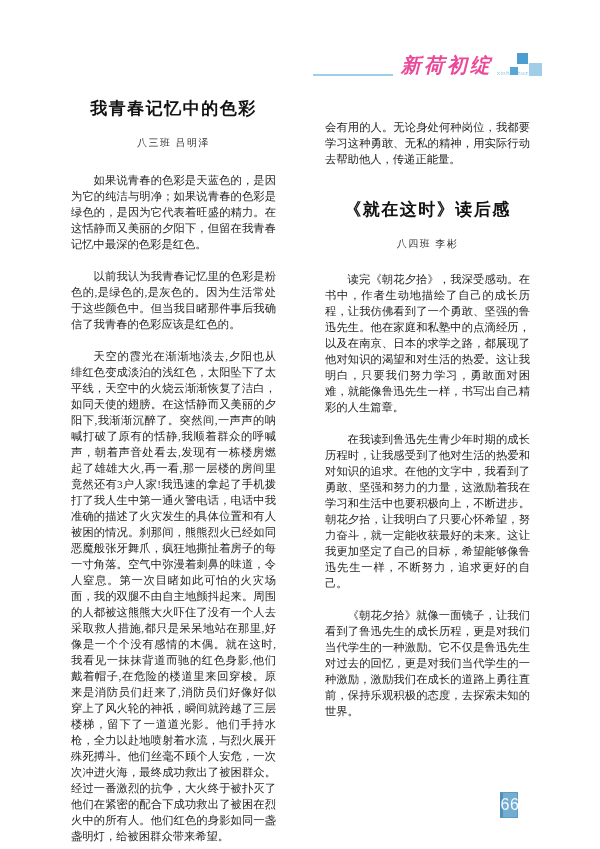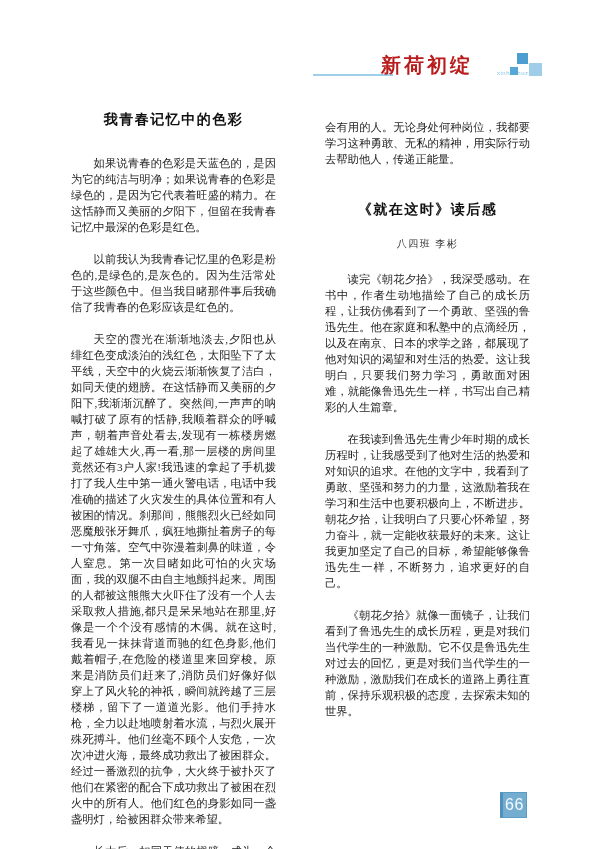--- a/index.html
+++ b/index.html
@@ -8,56 +8,56 @@
     background:#ffffff; overflow:hidden;
     font-family:"Liberation Serif","DejaVu Serif",serif;
     color:#1f1f1f;
   }
   
   .header-rule {
     position:absolute; left:313px; top:74px; width:80px; height:2px;
     background:#9fcfe8;
   }
   .magazine-logo {
-    position:absolute; left:381px; top:52px;
-    font-size:20px; font-weight:bold; 
-    letter-spacing:3px; color:#b91c1c; white-space:nowrap;
+    position:absolute; left:401px; top:52px;
+    font-size:20px; font-weight:bold; font-style:italic;
+    letter-spacing:3px; color:#ec4899; white-space:nowrap;
   }
   .magazine-sub {
     position:absolute; left:497px; top:70px;
     font-size:6px; letter-spacing:0.5px; color:#8cc6e4;
     font-family:"Liberation Sans","DejaVu Sans",sans-serif;
   }
   .logo-squares { position:absolute; left:509px; top:50px; width:38px; height:32px; }
   .logo-squares .sq { position:absolute; }
   .sq1 { left:8px;  top:3px;  width:11px; height:11px; background:#4c9dd0; }
   .sq2 { left:20px; top:13px; width:13px; height:13px; background:#a0cee9; }
   .sq3 { left:1px;  top:17px; width:8px;  height:8px;  background:#58a6d6; }
   
   .col { position:absolute; width:237px; }
   .col-left  { left:55px;  top:96px;  }
   .col-right { left:309px; top:103px; }
   .essay-title {
-    margin:11px; text-align:center;
-    font-size:14px; font-weight:bold; letter-spacing:1.5px;
+    margin:0; text-align:center;
+    font-size:17px; font-weight:bold; letter-spacing:1.5px;
     color:#111; line-height:26px;
   }
   .essay-author {
     margin:14px 0 0 0; text-align:center;
     font-size:10px; letter-spacing:1.5px; color:#333;
   }
   .essay-body { margin-top:22px; font-size:11.3px; line-height:16px; }
   .para { margin:16px; text-indent:2em; text-align:justify; }
   .para.no-indent { text-indent:0; }
   .essay2-block { margin-top:30px; }
   .essay2-body  { margin-top:20px; font-size:11.3px; line-height:16px; }
   
   .page-badge {
     position:absolute; left:500px; top:792px;
-    width:27px; height:26px; background:#74add0;
+    width:18px; height:26px; background:#74add0;
     border:1px solid #5b9cc4; border-left:3px solid #4f8fba;
     box-sizing:border-box;
     display:flex; align-items:center; justify-content:center;
     font-family:"Liberation Sans","DejaVu Sans",sans-serif;
     font-size:16px; color:#f4fbff; letter-spacing:0.5px;
   }
 </style>
 </head>
 <body>
 
@@ -65,20 +65,21 @@
 <div class="magazine-logo">新荷初绽</div>
 <div class="magazine-sub">xinhechuzhan</div>
 <div class="logo-squares">
   <div class="sq sq1"></div>
   <div class="sq sq2"></div>
   <div class="sq sq3"></div>
 </div>
 
 <div class="col col-left">
   <h1 class="essay-title">我青春记忆中的色彩</h1>
+  <div class="essay-author">八三班  吕明泽</div>
   <div class="essay-body">
       <p class="para">如果说青春的色彩是天蓝色的，是因为它的纯洁与明净；如果说青春的色彩是绿色的，是因为它代表着旺盛的精力。在这恬静而又美丽的夕阳下，但留在我青春记忆中最深的色彩是红色。</p>
       <p class="para">以前我认为我青春记忆里的色彩是粉色的,是绿色的,是灰色的。因为生活常处于这些颜色中。但当我目睹那件事后我确信了我青春的色彩应该是红色的。</p>
       <p class="para">天空的霞光在渐渐地淡去,夕阳也从绯红色变成淡泊的浅红色，太阳坠下了太平线，天空中的火烧云渐渐恢复了洁白，如同天使的翅膀。在这恬静而又美丽的夕阳下,我渐渐沉醉了。突然间,一声声的呐喊打破了原有的恬静,我顺着群众的呼喊声，朝着声音处看去,发现有一栋楼房燃起了雄雄大火,再一看,那一层楼的房间里竟然还有3户人家!我迅速的拿起了手机拨打了我人生中第一通火警电话，电话中我准确的描述了火灾发生的具体位置和有人被困的情况。刹那间，熊熊烈火已经如同恶魔般张牙舞爪，疯狂地撕扯着房子的每一寸角落。空气中弥漫着刺鼻的味道，令人窒息。第一次目睹如此可怕的火灾场面，我的双腿不由自主地颤抖起来。周围的人都被这熊熊大火吓住了没有一个人去采取救人措施,都只是呆呆地站在那里,好像是一个个没有感情的木偶。就在这时,我看见一抹抹背道而驰的红色身影,他们戴着帽子,在危险的楼道里来回穿梭。原来是消防员们赶来了,消防员们好像好似穿上了风火轮的神祇，瞬间就跨越了三层楼梯，留下了一道道光影。他们手持水枪，全力以赴地喷射着水流，与烈火展开殊死搏斗。他们丝毫不顾个人安危，一次次冲进火海，最终成功救出了被困群众。经过一番激烈的抗争，大火终于被扑灭了他们在紧密的配合下成功救出了被困在烈火中的所有人。他们红色的身影如同一盏盏明灯，给被困群众带来希望。</p>
       <p class="para">长大后，如同天使的翅膀，成为一个对社</p>
     </div>
 </div>
 
 <div class="col col-right">
   <div class="essay-body" style="margin-top:0">

